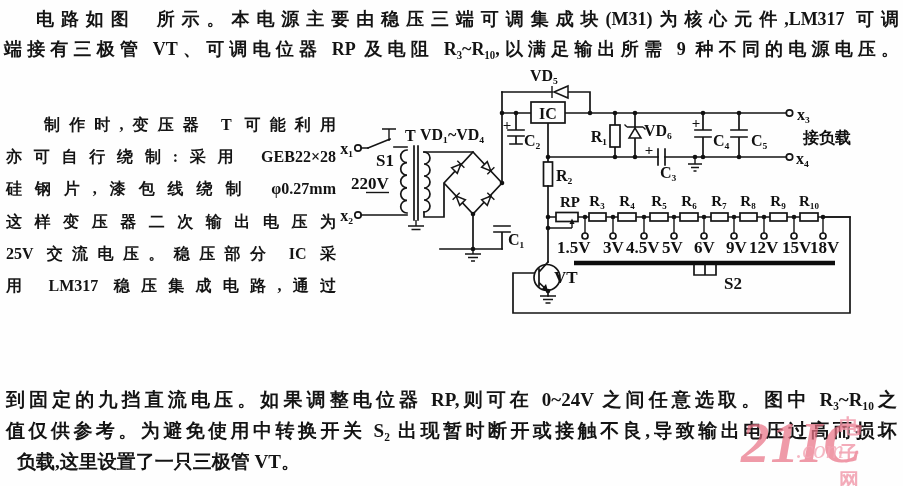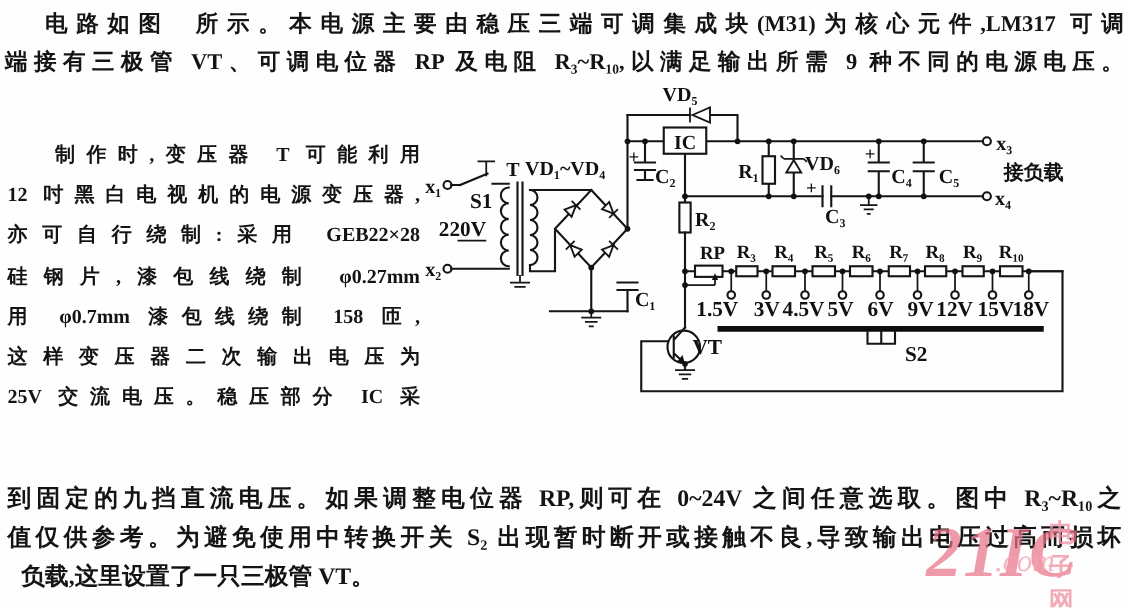--- a/index.html
+++ b/index.html
@@ -29,26 +29,25 @@
 </head>
 <body>
 
 <div class="para" id="top-para">
   <div class="tl l1"><span>电路如图</span><span class="gap"></span><span>所示。本电源主要由稳压三端可调集成块(M31)为核心元件,LM317 可调</span></div>
   <div class="tl">端接有三极管 VT、可调电位器 RP 及电阻 R₃~R₁₀,以满足输出所需 9 种不同的电源电压。</div>
 </div>
 
 <div class="para" id="left-col">
   <div class="tl l1">制作时,变压器 T 可能利用</div>
-  <div class="tl">12 吋黑白电视机的电源变压器,</div>
   <div class="tl">亦可自行绕制:采用 GEB22×28</div>
   <div class="tl">硅钢片,漆包线绕制 φ0.27mm</div>
-  <div class="tl">用 φ0.7mm 漆包线绕制 158 匝,</div>
   <div class="tl">这样变压器二次输出电压为</div>
   <div class="tl">25V 交流电压。稳压部分 IC 采</div>
+  <div class="tl">用 LM317 稳压集成电路,通过</div>
 </div>
 
 <div class="para" id="bottom-para">
   <div class="tl">到固定的九挡直流电压。如果调整电位器 RP,则可在 0~24V 之间任意选取。图中 R₃~R₁₀之</div>
   <div class="tl">值仅供参考。为避免使用中转换开关 S₂ 出现暂时断开或接触不良,导致输出电压过高而损坏</div>
   <div class="tl noj">负载,这里设置了一只三极管 VT。</div>
 </div>
 
 <svg width="903" height="486" viewBox="0 0 903 486">
 

